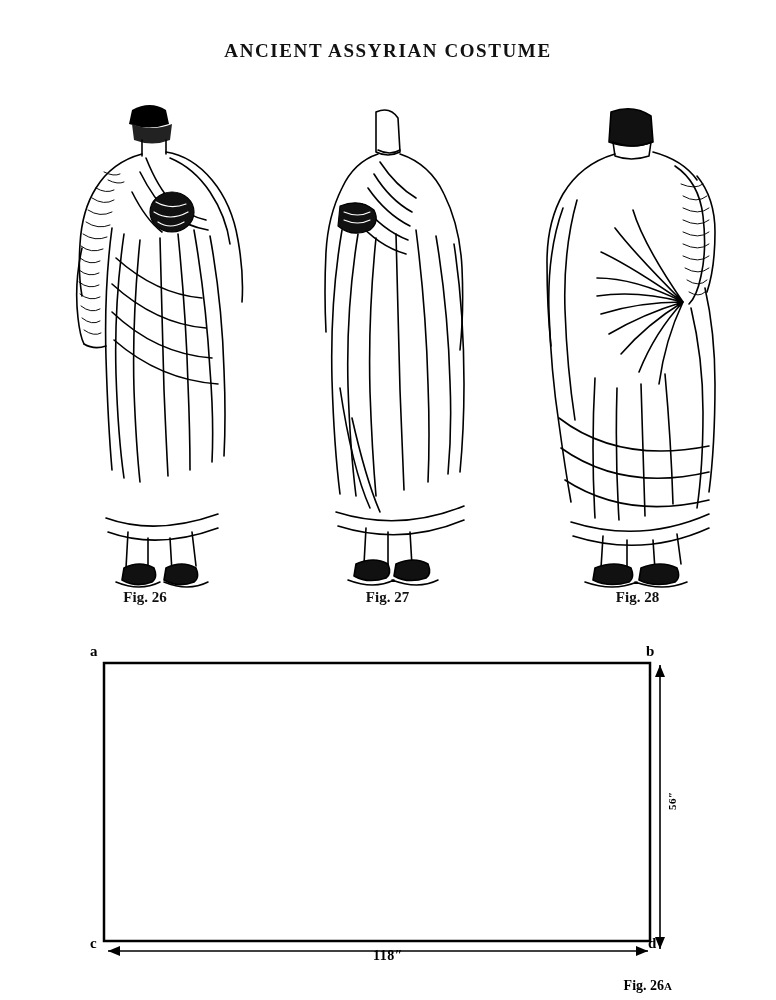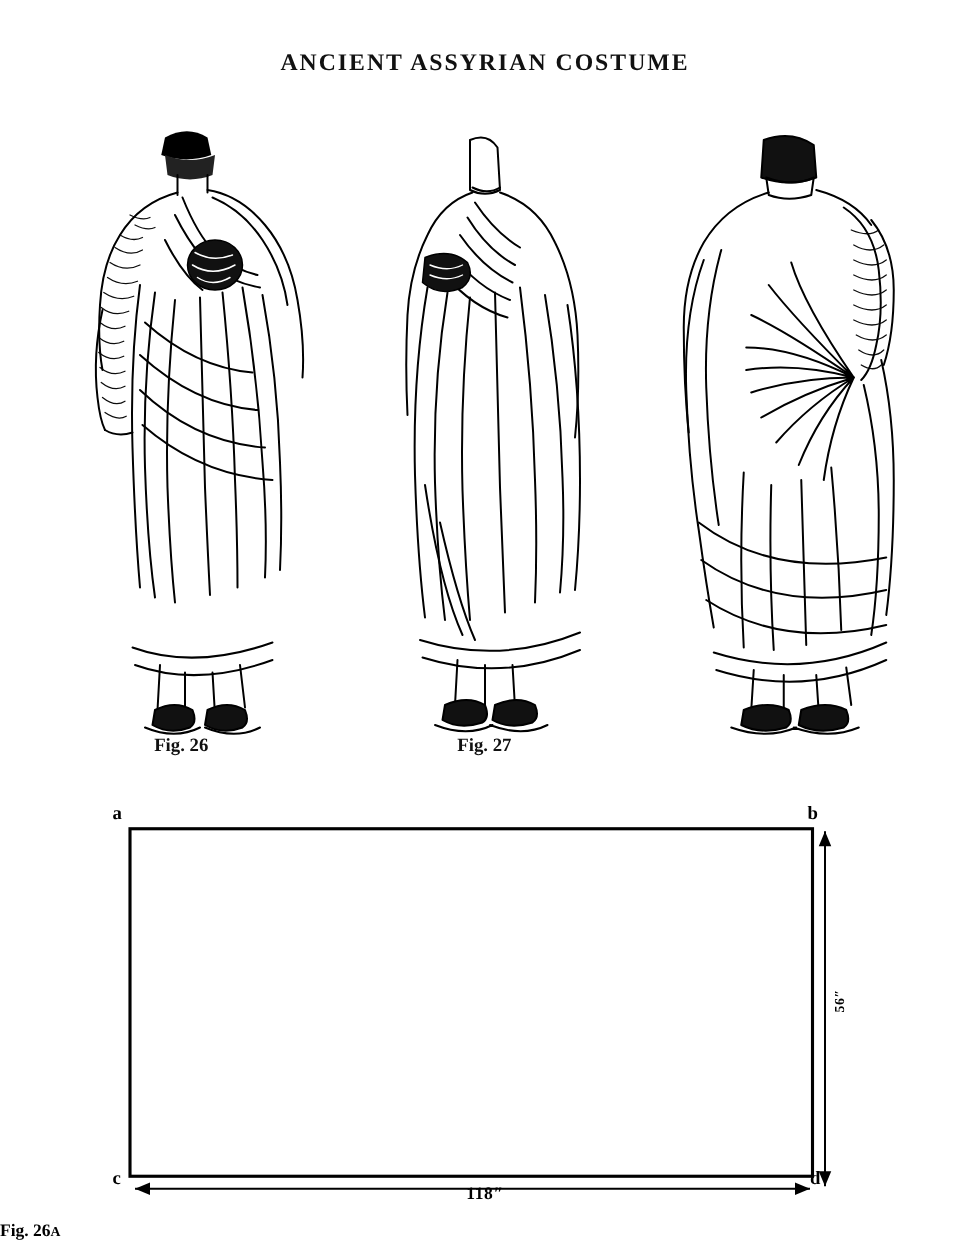--- a/index.html
+++ b/index.html
@@ -70,21 +70,21 @@
     top: 635px;
     left: 0;
     width: 776px;
     height: 365px;
   }
   .diagram-caption {
     position: absolute;
     bottom: 6px;
     left: 0;
     width: 672px;
-    text-align: left;
+    text-align: right;
     font-size: 14px;
     font-weight: 700;
     font-family: "Liberation Serif", serif;
   }
   .diagram-caption .sub {
     font-size: 11px;
     vertical-align: baseline;
   }
   .corner-label {
     position: absolute;
@@ -253,20 +253,21 @@
           <path d="M56 434 q70 22 138 -8"></path>
           <path d="M58 448 q70 22 136 -8"></path>
 
           <path d="M88 448 l-2 32 M112 452 l0 30 M138 452 l2 30 M162 446 l4 30"></path>
 
           <path d="M80 480 q20 -8 36 0 q4 10 -2 14 q-20 6 -36 -2 z" fill="#111" stroke="#000"></path>
           <path d="M126 480 q20 -8 36 0 q4 10 -2 14 q-20 6 -36 -2 z" fill="#111" stroke="#000"></path>
           <path d="M70 494 q28 10 52 0 M120 494 q28 10 52 0"></path>
         </g>
       </svg>
+      <div class="fig-caption">Fig. 28</div>
     </div>
 
   </div>
 
   <div class="diagram">
 
     <svg width="776" height="330" viewBox="0 0 776 330">
 
       <rect x="104" y="28" width="546" height="278" fill="none" stroke="#000" stroke-width="2.5"></rect>
 

